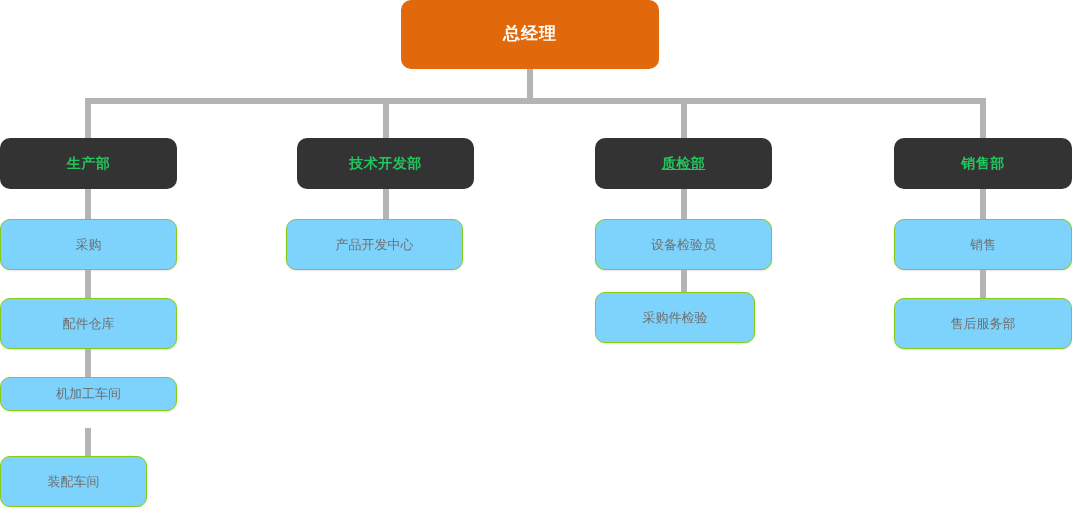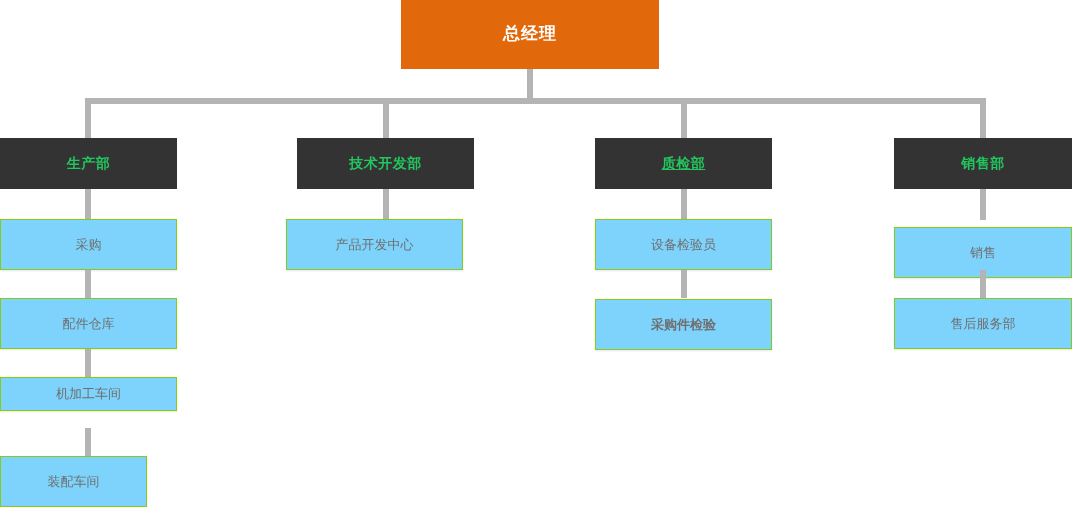--- a/index.html
+++ b/index.html
@@ -28,20 +28,21 @@
 
   
   .node {
     position: absolute;
     box-sizing: border-box;
     display: flex;
     align-items: center;
     justify-content: center;
     text-align: center;
     line-height: 1.2;
+    border-radius: 10px;
   }
 
   .node-root {
     background: #e2690b;
     color: #ffffff;
     font-size: 17px;
     font-weight: bold;
     letter-spacing: 1px;
   }
 
@@ -122,31 +123,31 @@
   </div>
 
   <div class="conn" style="left:681px; top:189px; width:6px; height:31px;"></div>
 
   <div class="node node-leaf" style="left:595px; top:219px; width:177px; height:51px;">
     <span>设备检验员</span>
   </div>
 
   <div class="conn" style="left:681px; top:270px; width:6px; height:28px;"></div>
 
-  <div class="node node-leaf" style="left:595px; top:299px; width:177px; height:51px;font-weight:bold;">
+  <div class="node node-leaf" style="left:595px; top:292px; width:160px; height:51px;">
     <span>采购件检验</span>
   </div>
 
   <div class="node node-dept" style="left:894px; top:138px; width:178px; height:51px;">
     <span>销售部</span>
   </div>
 
   <div class="conn" style="left:980px; top:189px; width:6px; height:31px;"></div>
 
-  <div class="node node-leaf" style="left:894px; top:219px; width:178px; height:51px;margin-top:8px;">
+  <div class="node node-leaf" style="left:894px; top:219px; width:178px; height:51px;">
     <span>销售</span>
   </div>
 
   <div class="conn" style="left:980px; top:270px; width:6px; height:28px;"></div>
 
   <div class="node node-leaf" style="left:894px; top:298px; width:178px; height:51px;">
     <span>售后服务部</span>
   </div>
 
 </div>

